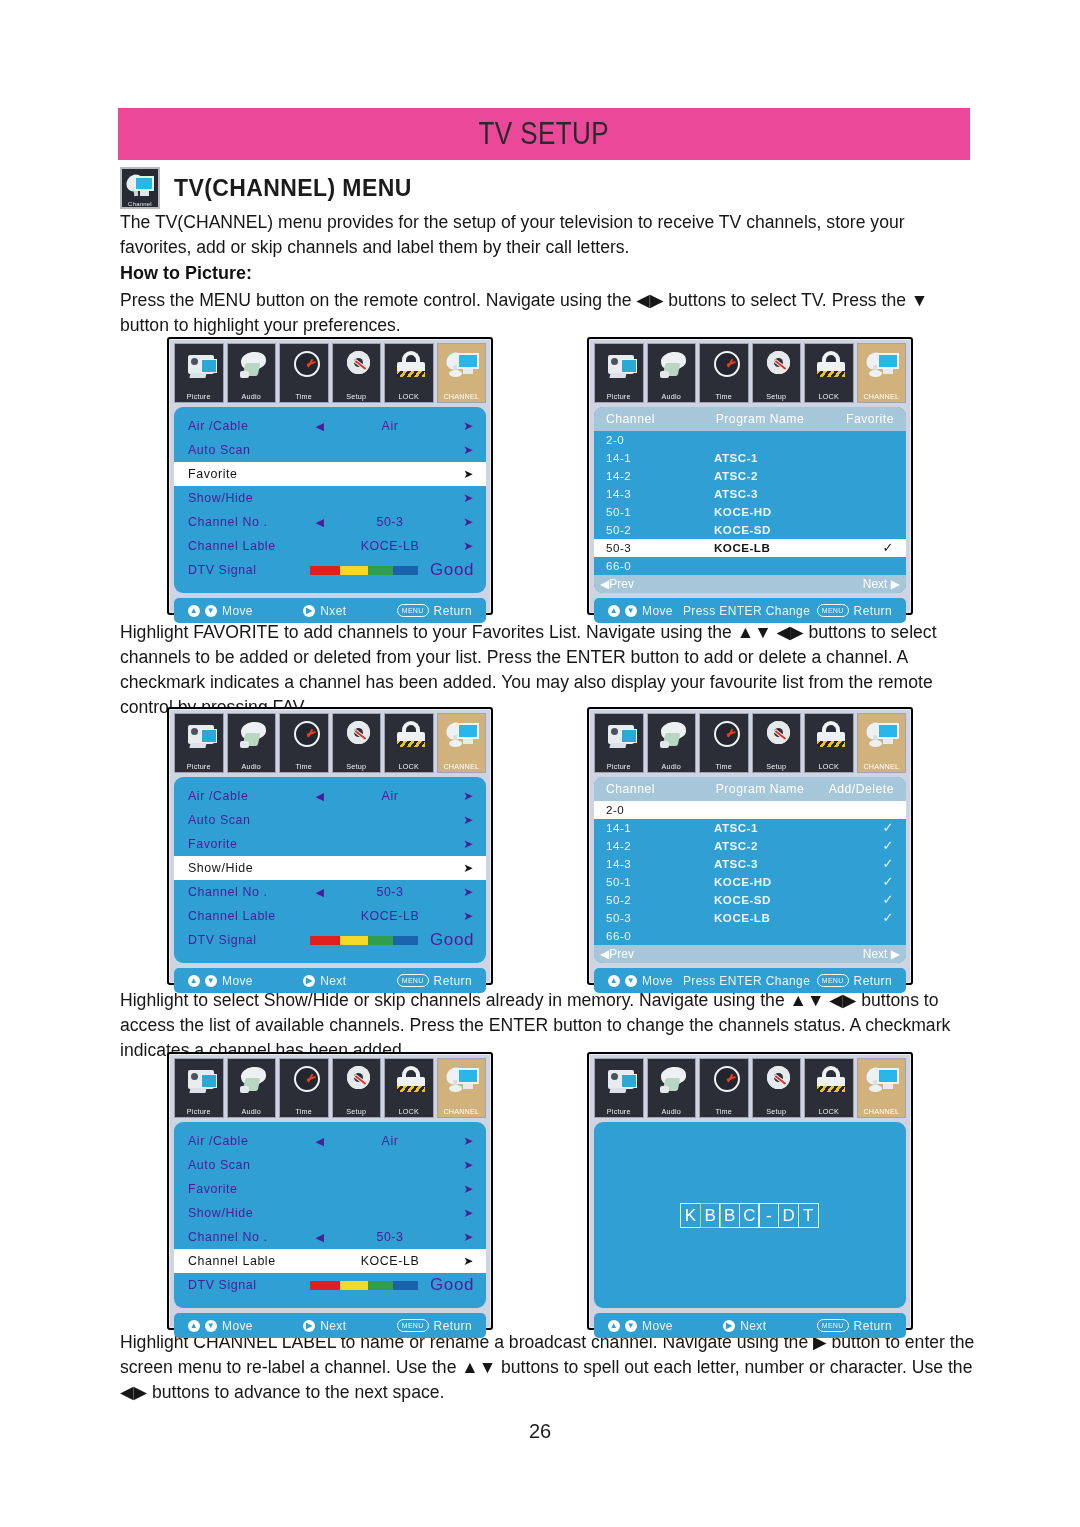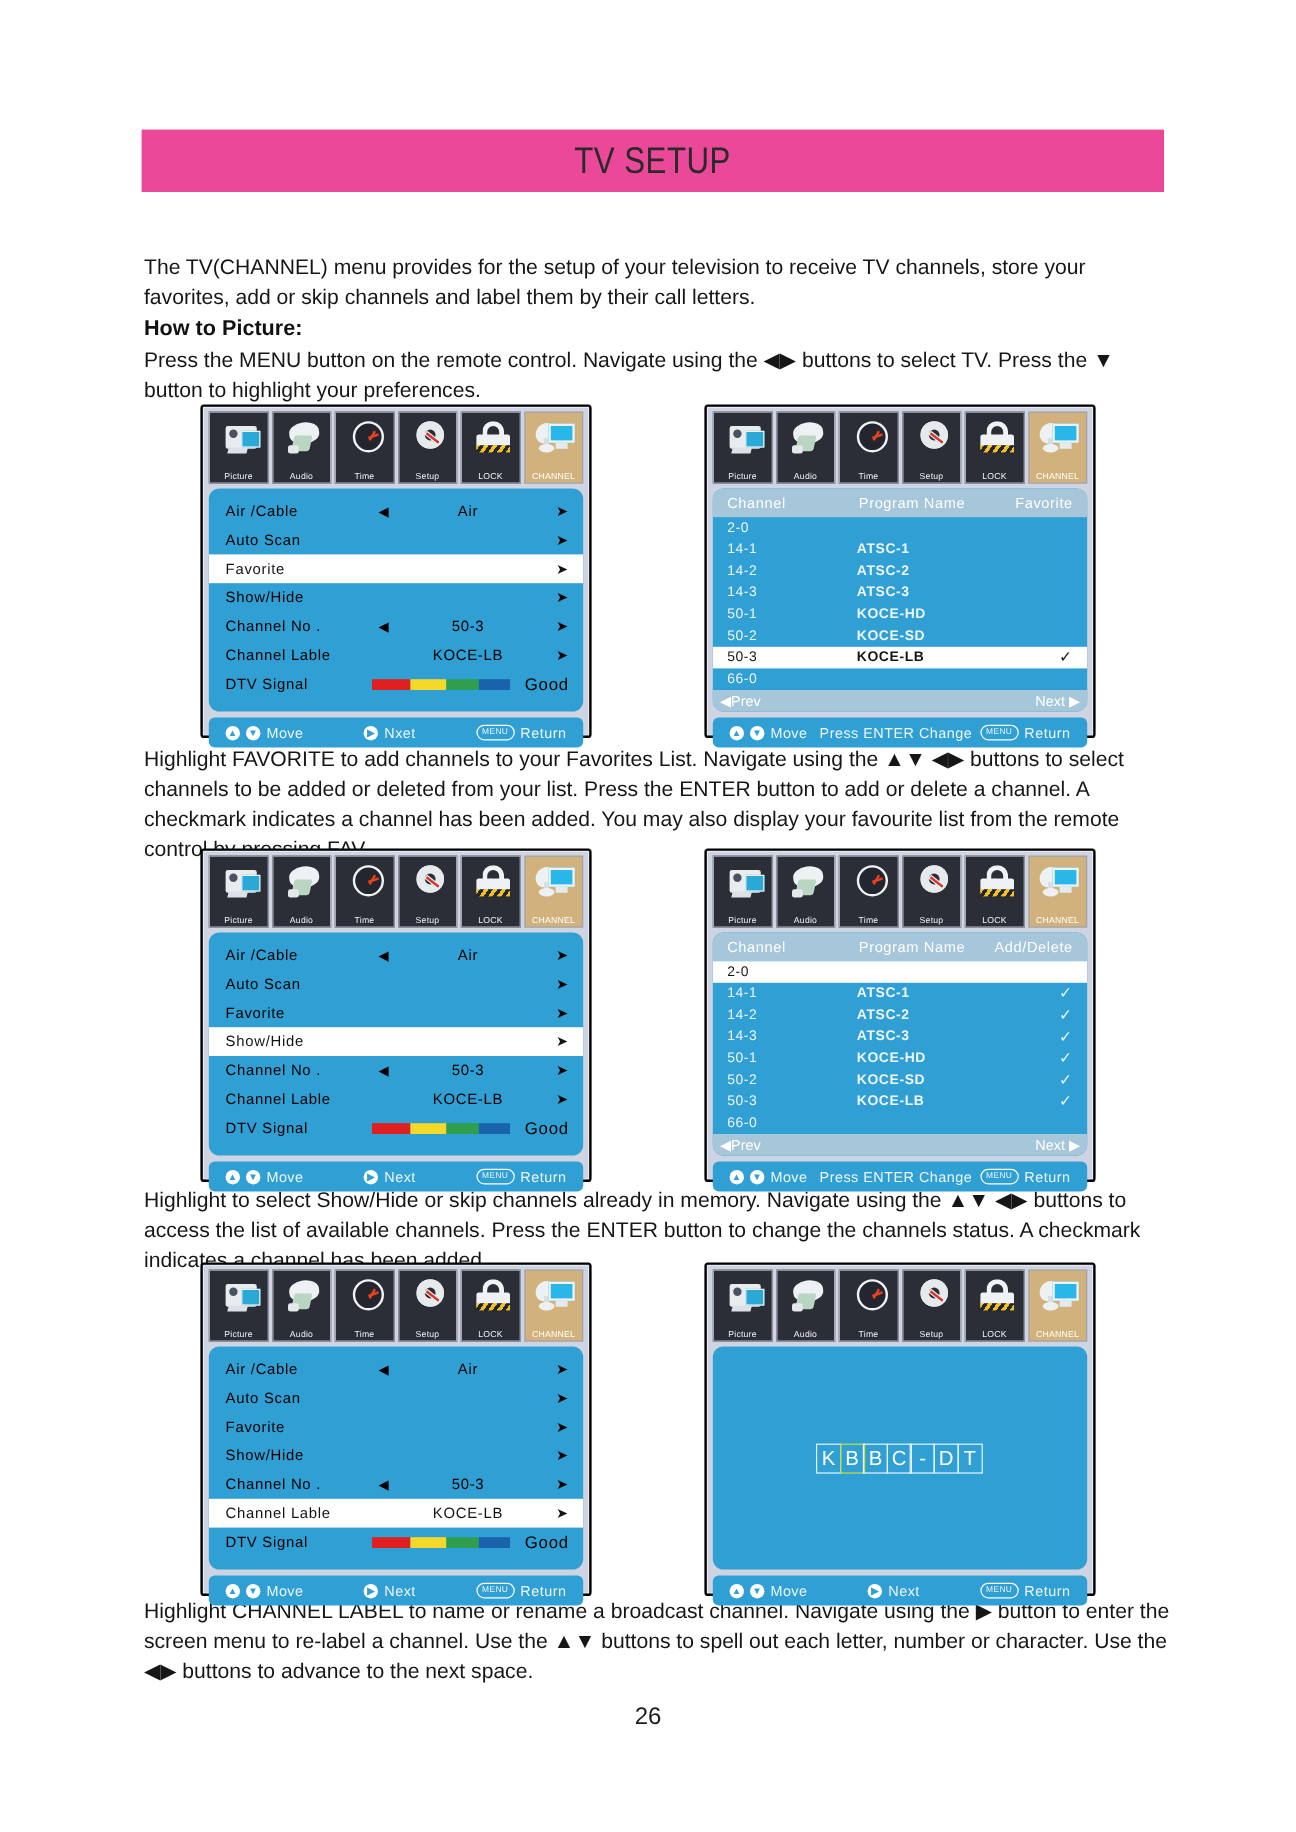--- a/index.html
+++ b/index.html
@@ -173,36 +173,36 @@
     margin-top:4px;
     background:#2f9fd4;
     border-radius:9px;
     padding:7px 0;
     height:186px;
     overflow:hidden;
   }
   .mrow{
     height:24px; display:flex; align-items:center;
     padding:0 12px 0 14px;
-    color:#000000; font-size:12.4px; letter-spacing:0.6px;
+    color:#4c1d95; font-size:12.4px; letter-spacing:0.6px;
   }
   .mrow.sel{ background:#ffffff; color:#141414; }
   .mrow .lab{ width:112px; flex:0 0 112px; }
   .mrow .larr{ width:40px; text-align:center; font-size:11px; }
   .mrow .val{ flex:1; text-align:center; }
   .mrow .rarr{ width:34px; text-align:right; font-size:12px; }
   .mrow.sel .larr, .mrow.sel .rarr{ color:#141414; }
 
   .sigbar{ display:flex; height:9px; width:150px; margin-left:10px; }
   .sigbar i{ display:block; height:100%; }
   .sigbar i:nth-child(1){ width:28%; background:#e02020; }
   .sigbar i:nth-child(2){ width:26%; background:#f5d928; }
   .sigbar i:nth-child(3){ width:23%; background:#2f9e4f; }
   .sigbar i:nth-child(4){ width:23%; background:#1963ad; }
-  .sigtext{ margin-left:12px; font-size:14px; }
+  .sigtext{ margin-left:12px; font-size:17px; }
 
   
   .lpanel{
     margin-top:4px;
     background:#2f9fd4;
     border-radius:9px;
     overflow:hidden;
     height:186px;
     display:flex; flex-direction:column;
   }
@@ -263,20 +263,29 @@
 </style>
 </head>
 <body>
 
 <div class="page">
 
   <div class="header-band">
     <div class="header-title">TV SETUP</div>
   </div>
 
+  <div class="section-head">
+    <div class="sec-icon">
+      <div class="dish"></div>
+      <div class="mon"></div>
+      <div class="monbase"></div>
+      <div class="lbl">Channel</div>
+    </div>
+    <div class="section-title">TV(CHANNEL) MENU</div>
+  </div>
 
   <div class="para p1">The TV(CHANNEL) menu provides for the setup of your television to receive TV channels, store your favorites, add or skip channels and label them by their call letters.</div>
   <div class="subhead">How to Picture:</div>
   <div class="para p2">Press the MENU button on the remote control. Navigate using the ◀▶ buttons to select TV. Press the ▼ button to highlight your preferences.</div>
   <div class="para p3">Highlight FAVORITE to add channels to your Favorites List. Navigate using the ▲▼ ◀▶ buttons to select channels to be added or deleted from your list. Press the ENTER button to add or delete a channel. A checkmark indicates a channel has been added. You may also display your favourite list from the remote control by pressing FAV.</div>
   <div class="para p5">Highlight CHANNEL LABEL to name or rename a broadcast channel. Navigate using the ▶ button to enter the screen menu to re-label a channel. Use the ▲▼ buttons to spell out each letter, number or character. Use the ◀▶ buttons to advance to the next space.</div>
   <div class="para p4">Highlight to select Show/Hide or skip channels already in memory. Navigate using the ▲▼ ◀▶ buttons to access the list of available channels. Press the ENTER button to change the channels status. A checkmark indicates a channel has been added.</div>
   <div class="pg-num">26</div>
 
   <div class="osd col-l row1">

